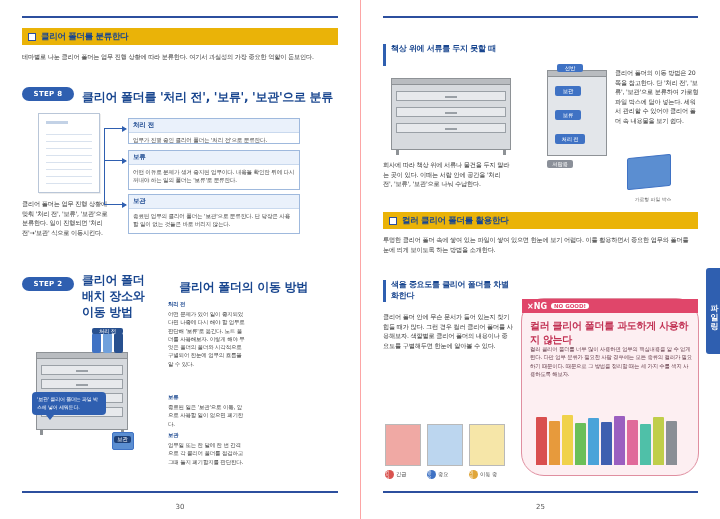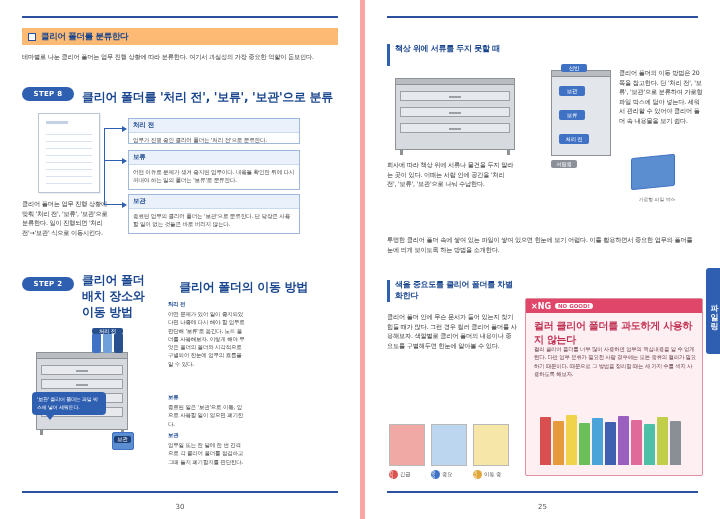--- a/index.html
+++ b/index.html
@@ -7,31 +7,31 @@
     margin: 0; padding: 0;
     width: 720px; height: 519px;
     background: #ffffff;
     font-family: "DejaVu Sans", sans-serif;
     overflow: hidden;
   }
   #page { position: relative; width: 720px; height: 519px; background:#fff; }
 
   .spread { position:absolute; inset:0; display:flex; }
   .page-left, .page-right { position:relative; width:360px; height:519px; background:#fff; }
-  .page-right { border-left:5px solid #fca5a5; }
+  .page-right { border-left:1px solid #fca5a5; }
 
   
   .rule-top { position:absolute; left:22px; right:22px; top:16px; height:2px; background:#2c4f9e; }
   .rule-bot { position:absolute; left:22px; right:22px; bottom:26px; height:2px; background:#2c4f9e; }
   .page-num { position:absolute; bottom:8px; width:100%; text-align:center; font-size:7px; color:#555; }
 
   
   .sec-head {
     position:absolute; left:22px; right:22px; height:17px;
-    background:#fdba74; display:flex; align-items:center; padding-left:6px;
+    background:#eab308; display:flex; align-items:center; padding-left:6px;
   }
   .sec-head .box {
     width:8px; height:8px; border:1.4px solid #2c4f9e; background:#fff;
     margin-right:5px; flex:0 0 auto;
   }
   .sec-head .t { font-size:8.5px; color:#19468f; font-weight:bold; letter-spacing:-0.3px; }
 
   .body-text { position:absolute; font-size:6.2px; line-height:1.55; color:#333; letter-spacing:-0.2px; }
 
   
@@ -259,20 +259,24 @@
       <div class="tag tag-blue" style="left:194px; top:134px; width:30px; height:10px;">처리 전</div>
       <div class="tag tag-gray" style="left:186px; top:160px; width:26px; height:8px;">서랍용</div>
 
       <div class="body-text" style="left:254px; top:68px; width:84px;">클리어 폴더의 이동 방법은 20쪽을 참고한다. 단 '처리 전', '보류', '보관'으로 분류하여 가로형 파일 박스에 담아 넣는다. 세워서 관리할 수 있어야 클리어 폴더 속 내용물을 보기 쉽다.</div>
 
       <div class="folder-box" style="left:266px; top:156px; width:44px; height:32px; background:#5b8ed1; border:1px solid #3f72c4; transform:skewY(-6deg);"></div>
       <div class="tiny-cap" style="left:256px; top:196px; width:72px;">가로형 파일 박스</div>
 
       <div class="vtab">파일링</div>
 
+      <div class="sec-head" style="top:212px;">
+        <span class="box"></span>
+        <span class="t">컬러 클리어 폴더를 활용한다</span>
+      </div>
       <div class="body-text" style="left:22px; right:24px; top:235px;">투명한 클리어 폴더 속에 쌓여 있는 파일이 쌓여 있으면 한눈에 보기 어렵다. 이를 활용하면서 중요한 업무와 폴더를 눈에 띄게 보이도록 하는 방법을 소개한다.</div>
 
       <div class="subhead-bar" style="left:22px; top:280px; height:22px;"></div>
       <div class="subhead" style="left:30px; top:280px; width:120px; line-height:1.35;">색을 중요도를 클리어 폴더를 차별화한다</div>
       <div class="body-text" style="left:22px; top:312px; width:130px;">클리어 폴더 안에 무슨 문서가 들어 있는지 찾기 힘들 때가 많다. 그런 경우 컬러 클리어 폴더를 사용해보자. 색깔별로 클리어 폴더의 내용이나 중요도를 구별해두면 한눈에 알아볼 수 있다.</div>
 
       <div class="swatch" style="left:24px; top:424px; width:36px; height:42px; background:#f0a9a4;"></div>
       <div class="swatch" style="left:66px; top:424px; width:36px; height:42px; background:#bcd6ef;"></div>
       <div class="swatch" style="left:108px; top:424px; width:36px; height:42px; background:#f6e6a8;"></div>
 
@@ -282,21 +286,21 @@
       </div>
       <div class="sw-label" style="left:66px; top:470px;">
         <span class="sw-dot" style="background:#3f72c4;">중요</span>
         <span>중요</span>
       </div>
       <div class="sw-label" style="left:108px; top:470px;">
         <span class="sw-dot" style="background:#e0a63a;">이동</span>
         <span>이동 중</span>
       </div>
 
-      <div class="ng-panel" style="left:160px; top:298px; width:178px; height:178px;">
+      <div class="ng-panel" style="left:160px; top:298px; width:178px; height:178px;border-radius:23px;">
         <div class="ng-head">
           <span>×NG</span>
           <span class="ng-badge">NO GOOD!</span>
         </div>
         <div class="ng-title" style="left:8px; top:20px; width:160px; line-height:1.4;">컬러 클리어 폴더를 과도하게 사용하지 않는다</div>
         <div class="ng-body" style="left:8px; top:46px; width:162px;">컬러 클리어 폴더를 너무 많이 사용하면 업무의 핵심내용을 알 수 없게 된다. 다만 업무 분류가 필요한 사람 경우에는 모든 종류의 컬러가 필요하기 때문이다. 때문으로 그 방법을 정리할 때는 세 가지 수를 색지 사용하도록 해보자.</div>
 
         <div style="position:absolute; left:10px; bottom:10px; width:156px; height:52px;">
           <div class="book" style="left:4px;  width:11px; height:48px; background:#d94f4f;"></div>
           <div class="book" style="left:17px; width:11px; height:44px; background:#e79a3c;"></div>

